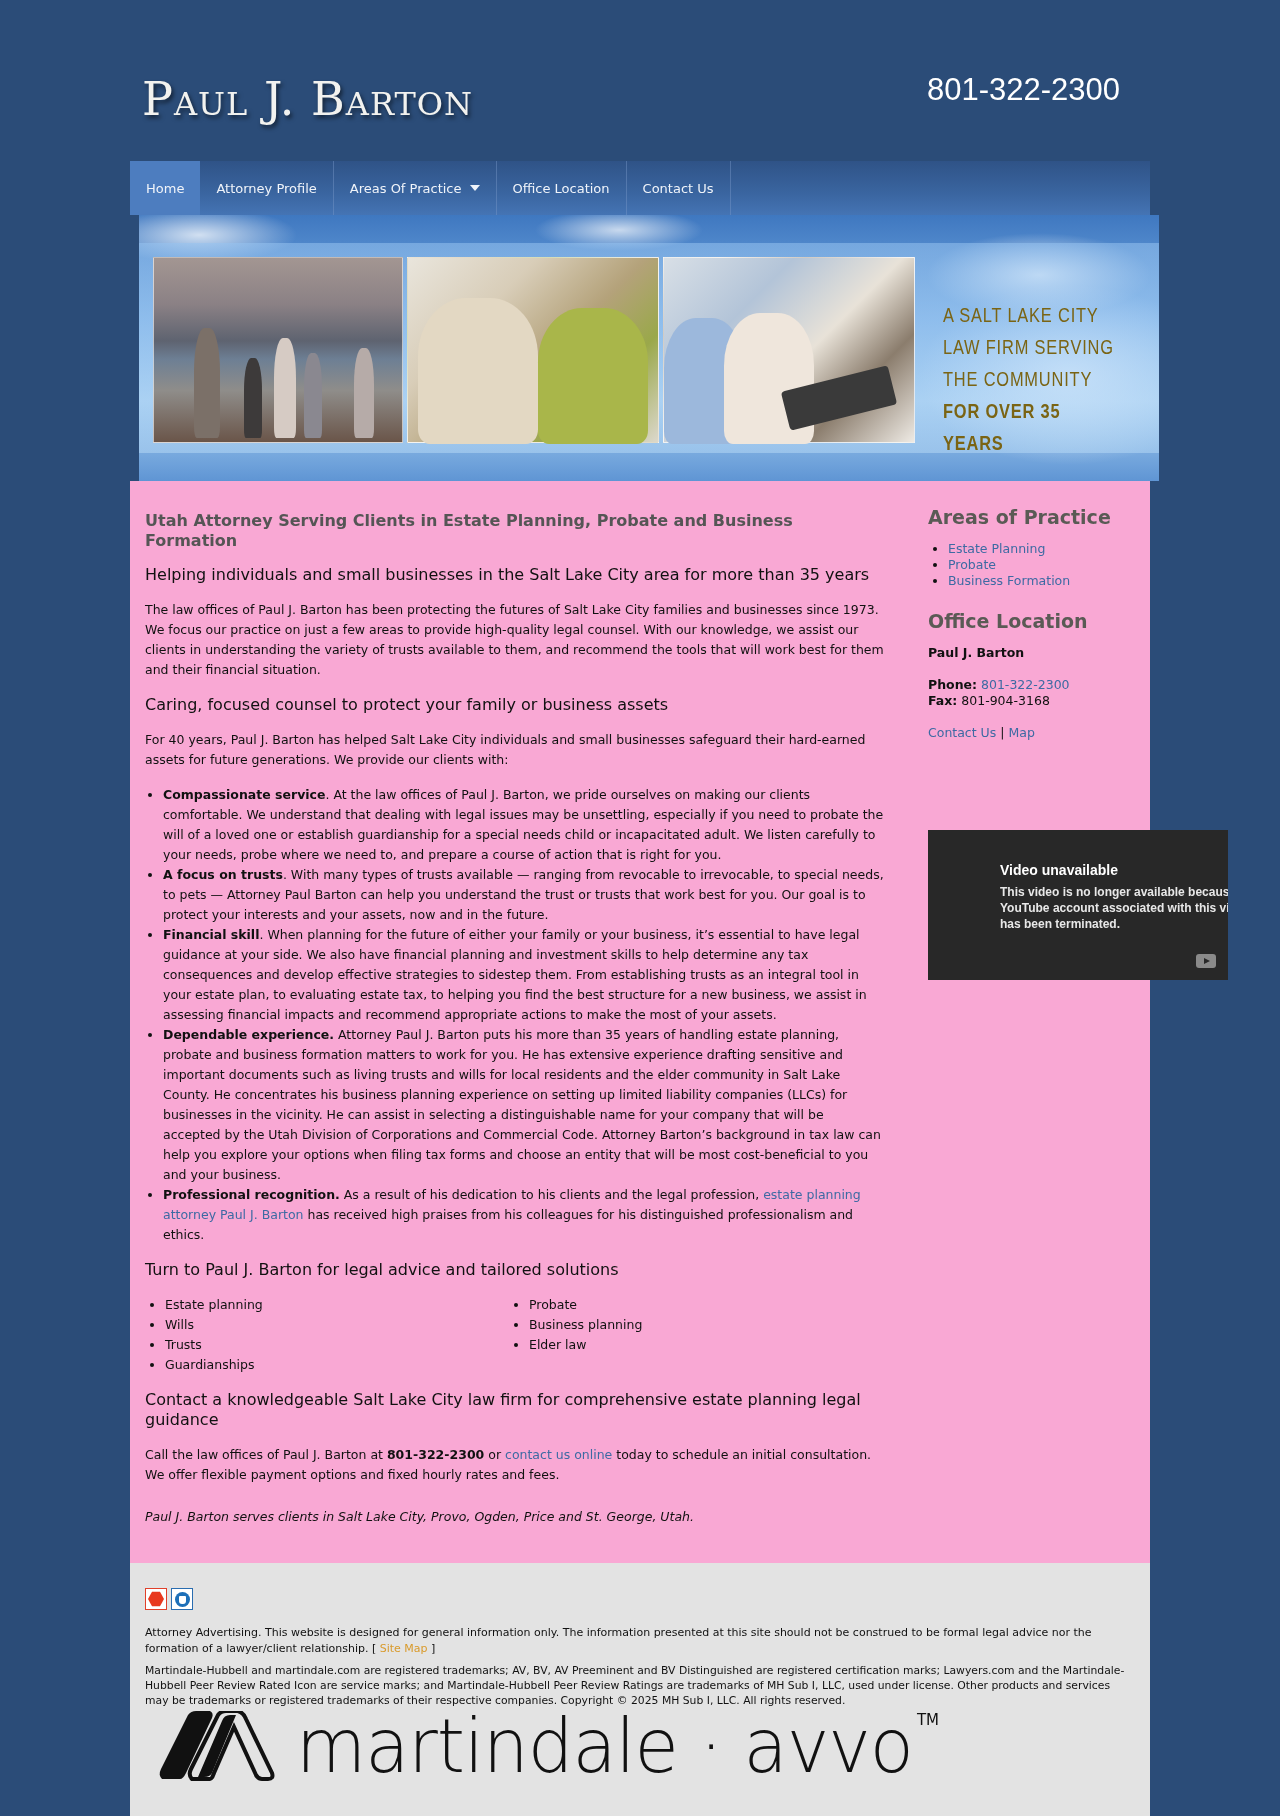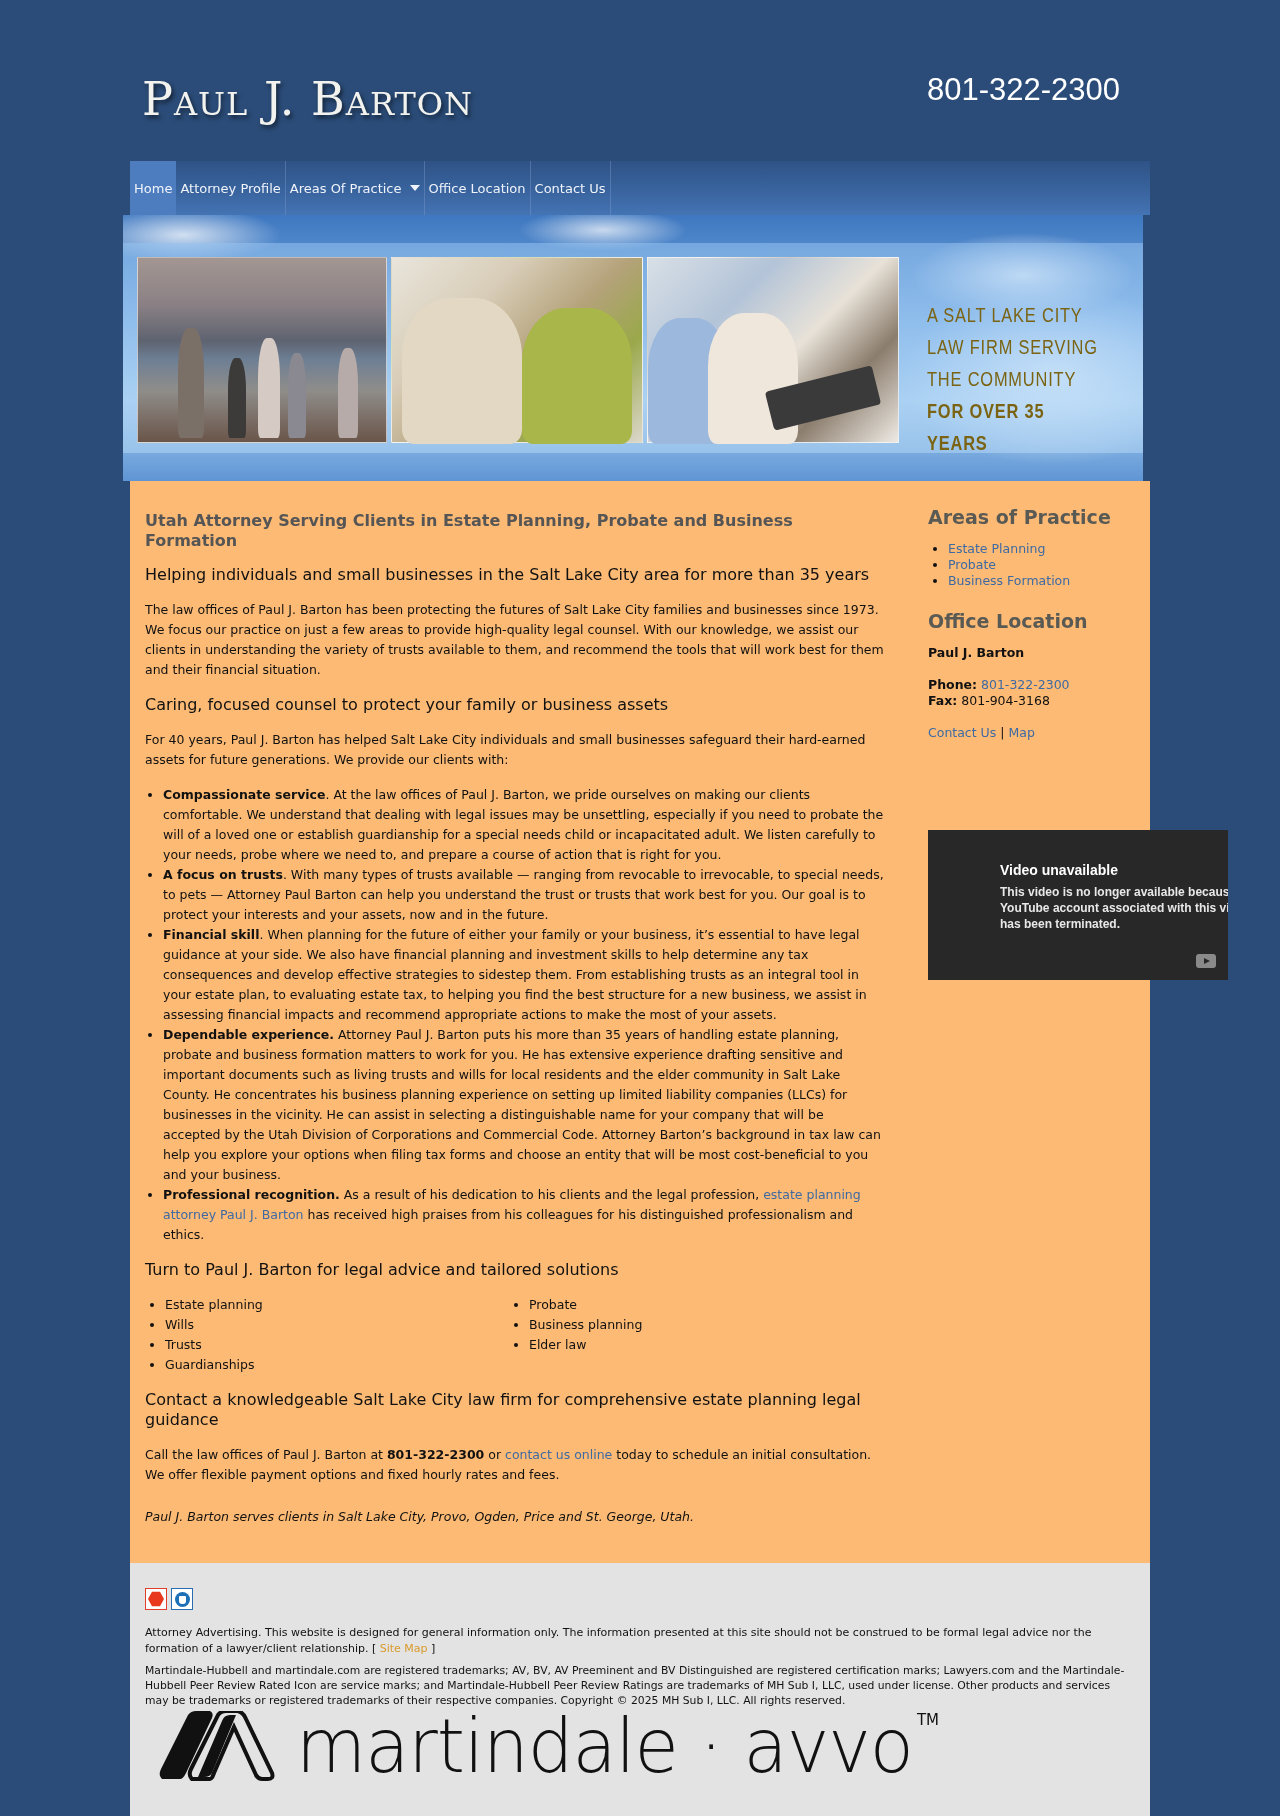--- a/index.html
+++ b/index.html
@@ -31,32 +31,32 @@
     color: #ffffff;
     font-size: 31px;
   }
   .nav {
     position: absolute; left: 130px; top: 161px; width: 1020px; height: 54px;
     background: linear-gradient(to bottom, #2f5387 0%, #3a65a0 60%, #4574b4 100%);
     display: flex;
   }
   .nav-item {
     height: 54px; display: flex; align-items: center;
-    color: #f0f4fa; font-size: 13px; padding: 0 4px;
+    color: #f0f4fa; font-size: 13px; padding: 0 16px;
     border-right: 1px solid rgba(120,150,200,0.45);
     cursor: pointer;
   }
   .nav-item.active { background: #4d7dbf; border-right: none; }
   .nav-item .caret {
     display: inline-block; margin-left: 8px; width: 0; height: 0;
     border-left: 5px solid transparent; border-right: 5px solid transparent;
     border-top: 6px solid #f0f4fa;
   }
   .banner {
-    position: absolute; left: 123px; top: 215px; width: 1020px; height: 266px;
+    position: absolute; left: 139px; top: 215px; width: 1020px; height: 266px;
     background:
       radial-gradient(ellipse 140px 40px at 60px 20px, rgba(255,255,255,0.75), rgba(255,255,255,0) 70%),
       radial-gradient(ellipse 120px 30px at 480px 15px, rgba(255,255,255,0.7), rgba(255,255,255,0) 70%),
       radial-gradient(ellipse 160px 60px at 900px 60px, rgba(255,255,255,0.85), rgba(255,255,255,0) 70%),
       radial-gradient(ellipse 200px 120px at 930px 160px, rgba(235,245,255,0.9), rgba(255,255,255,0) 75%),
       linear-gradient(to bottom, #3f78c0 0%, #79aee6 40%, #a8d0f2 70%, #5f95d4 100%);
     overflow: hidden;
   }
   .banner-band {
     position: absolute; left: 0; top: 28px; width: 1020px; height: 210px;
@@ -80,21 +80,21 @@
     font-family: "Liberation Sans", sans-serif;
     font-stretch: condensed;
     color: #7a6414;
     font-size: 20px; line-height: 32px;
     transform: scaleX(0.82); transform-origin: left top;
     letter-spacing: 1px;
   }
   .tagline div:last-child { font-weight: bold; }
   .content-panel {
     position: absolute; left: 130px; top: 481px; width: 1020px; height: 1082px;
-    background: #fdba74;
+    background: #f9a8d4;
   }
   .main-col {
     position: absolute; left: 15px; top: 30px; width: 740px;
     line-height: 20px; font-size: 12.5px;
   }
   .main-col h1 {
     font-size: 16px; font-weight: bold; color: #555555; margin-bottom: 14px; line-height: 20px;
   }
   .main-col h2 {
     font-size: 16px; font-weight: normal; color: #111; margin-bottom: 15px;

